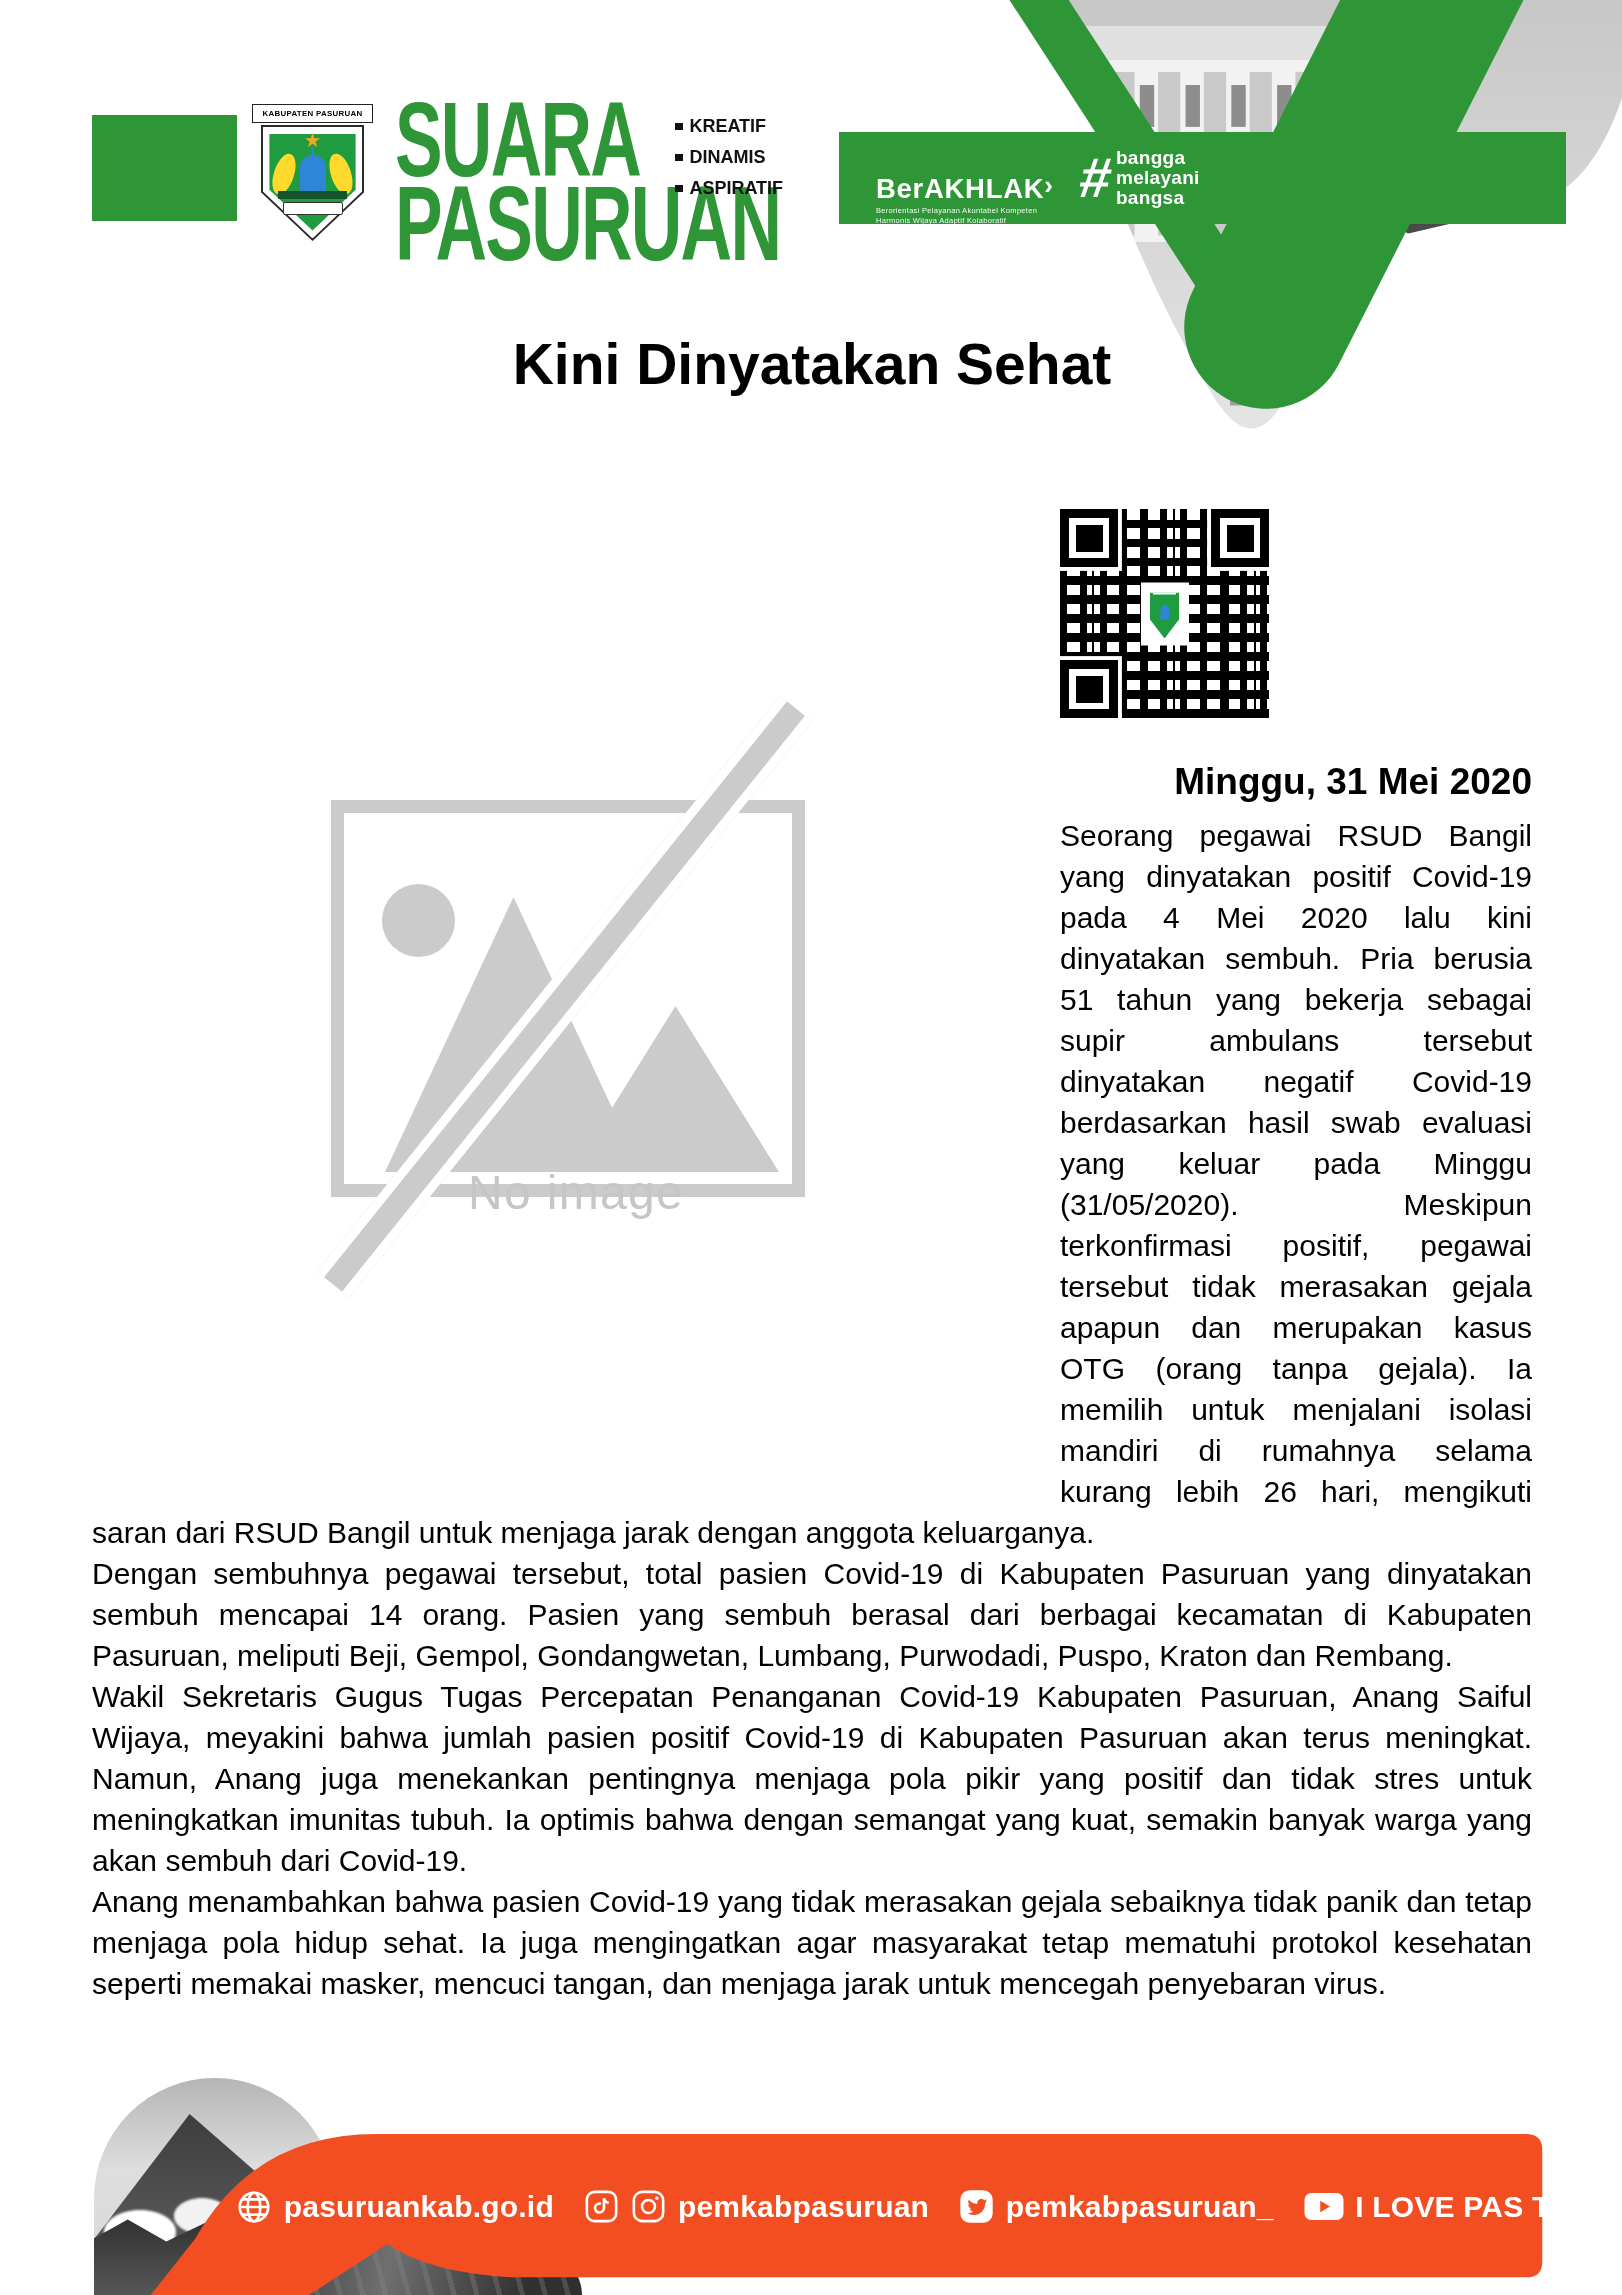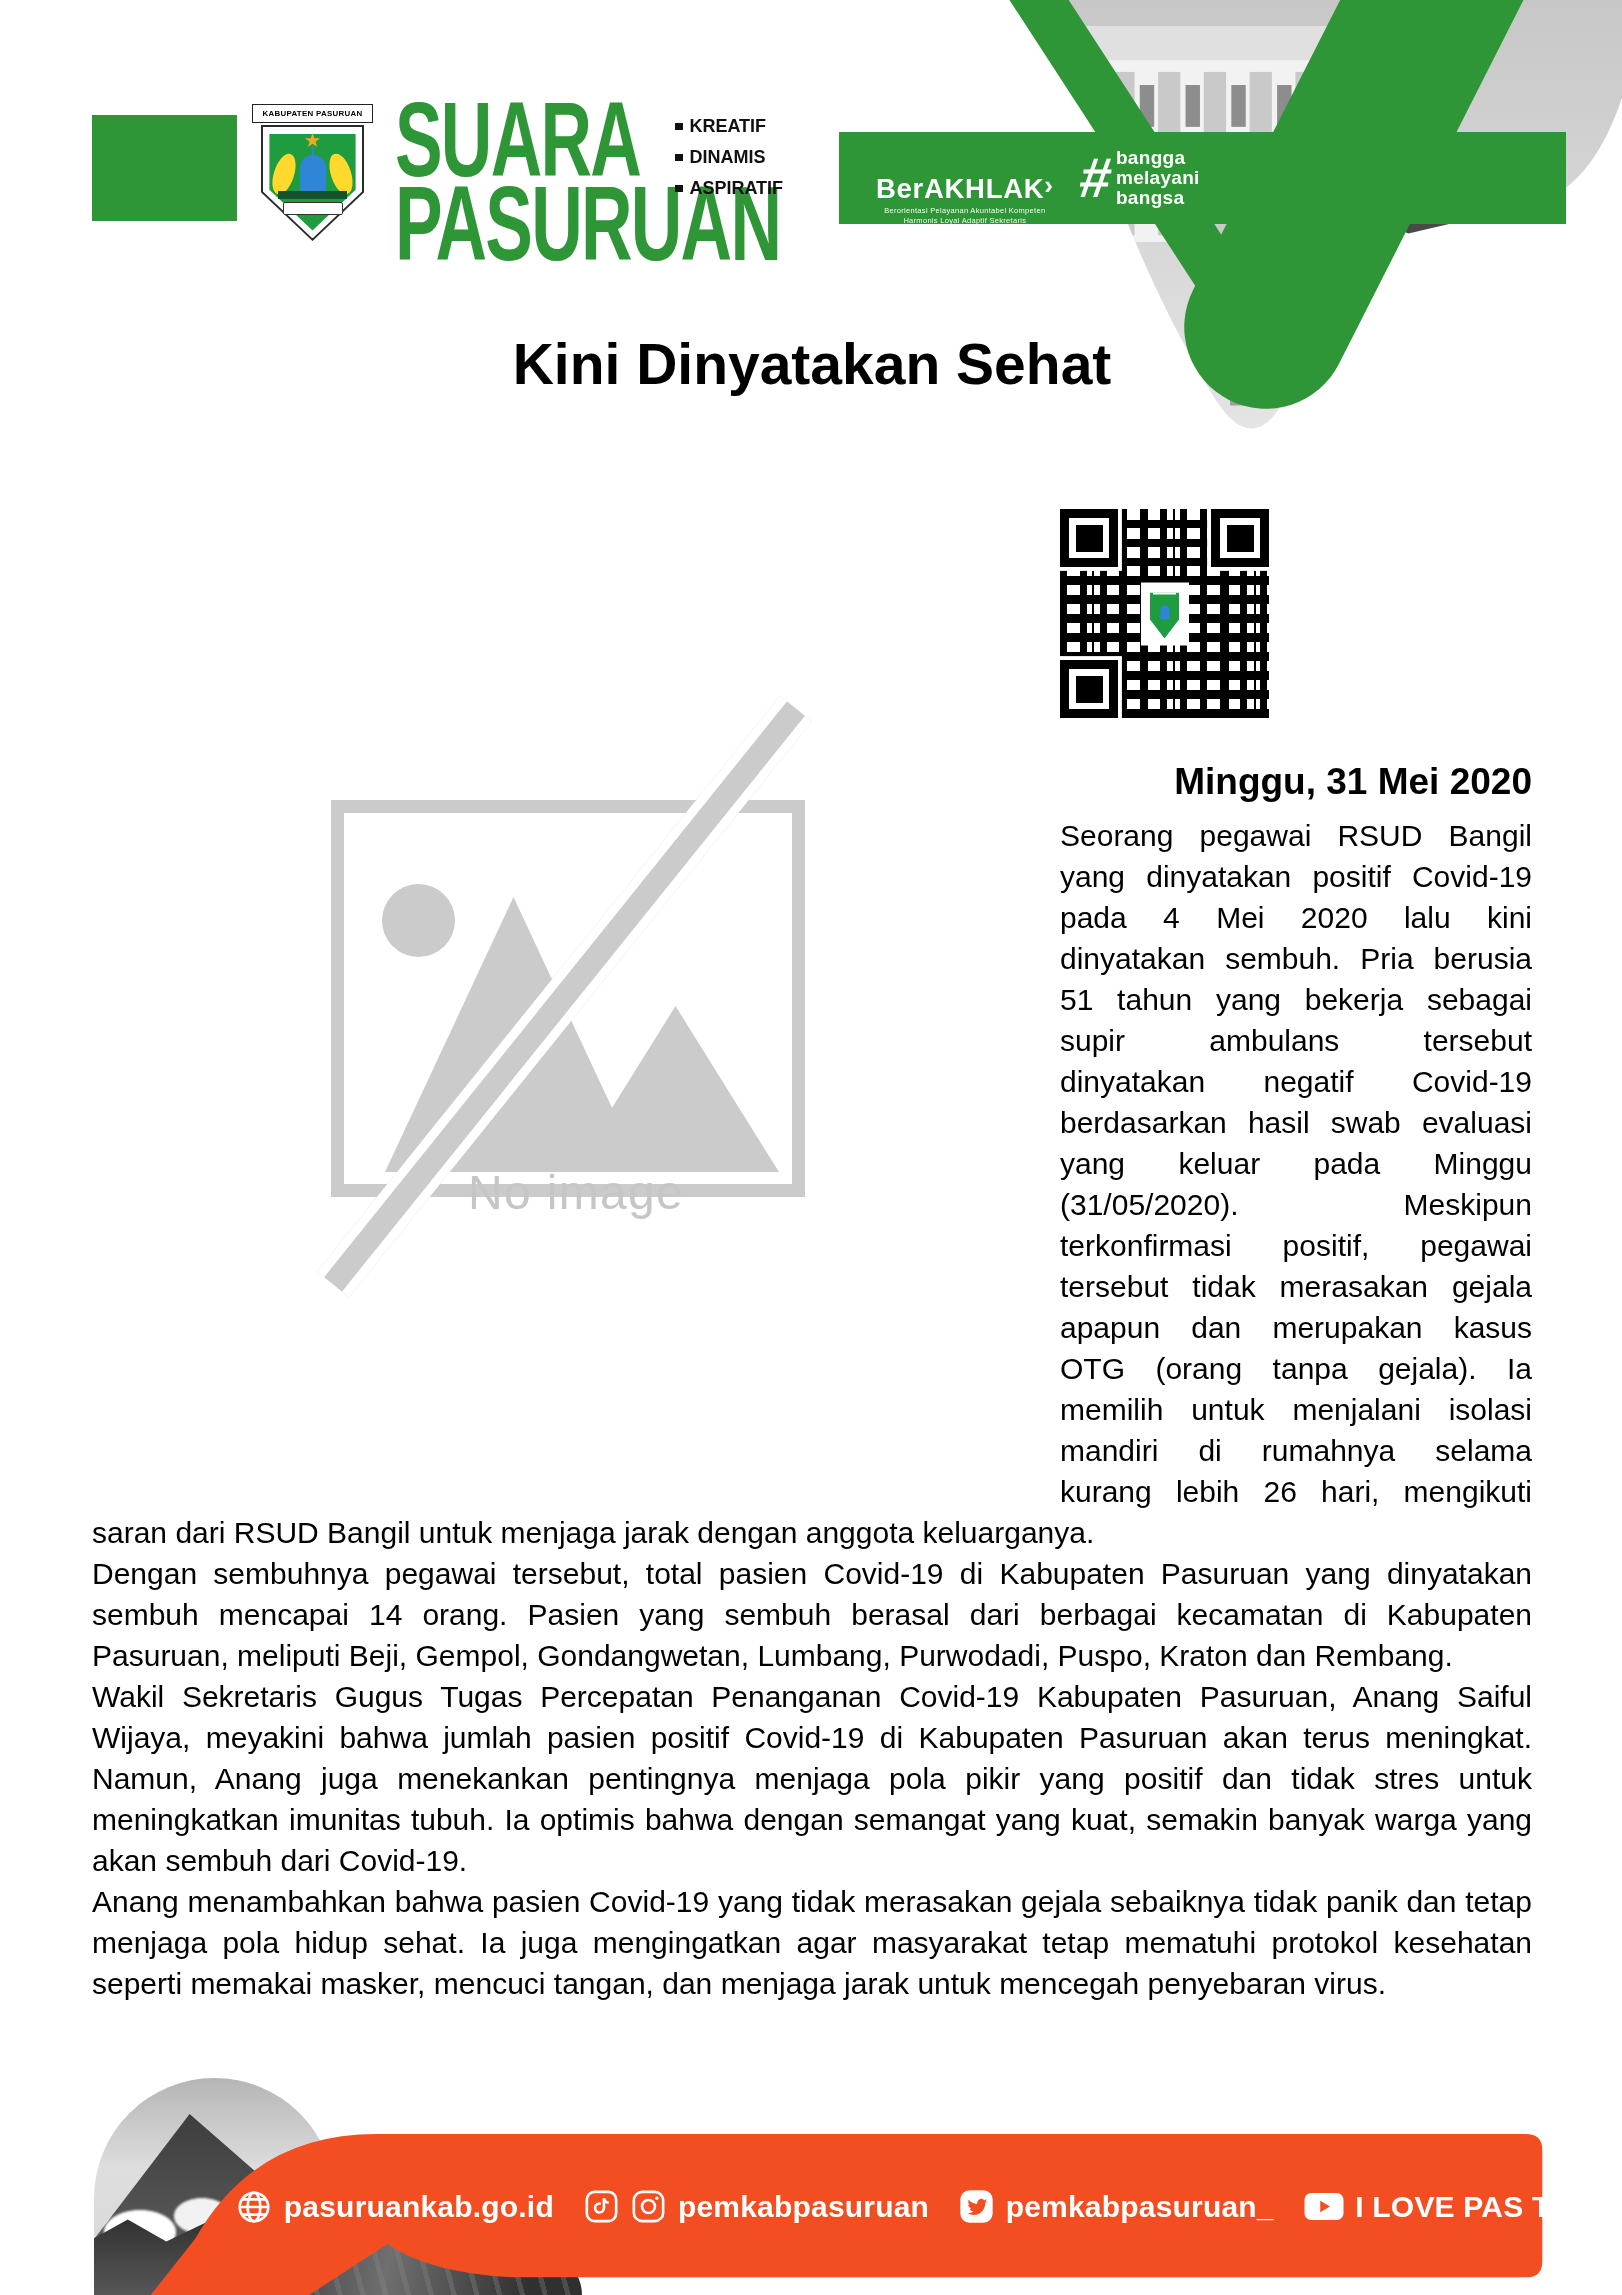--- a/index.html
+++ b/index.html
@@ -16,21 +16,21 @@
   }
   
   .hdr-photo-svg,.hdr-green-svg{position:absolute;left:0;top:0;}
   .green-band{
     position:absolute;left:839px;top:132px;width:727px;height:92px;
     background:var(--green);display:flex;align-items:center;z-index:5;
   }
   .berakhlak{margin-left:37px;color:#fff;line-height:1;margin-top:44px;}
   .berakhlak .bk-title{font-size:27.5px;font-weight:bold;letter-spacing:0.7px;white-space:nowrap;}
   .berakhlak .bk-chev{font-size:26px;font-weight:bold;display:inline-block;transform:translateY(-3.9px);}
-  .berakhlak .bk-sub{font-size:7.5px;line-height:9.8px;margin-top:3.9px;letter-spacing:0.3px;opacity:.95;text-align:center;}
+  .berakhlak .bk-sub{font-size:7.5px;line-height:9.8px;margin-top:3.9px;letter-spacing:0.3px;opacity:.95;}
   .hashtag{display:flex;align-items:center;margin-left:26px;color:#fff;}
   .hashtag .hs-sym{font-size:56px;font-weight:bold;line-height:.8;margin-right:5.2px;transform:skewX(-8deg);}
   .hashtag .hs-lines div{font-size:19px;font-weight:bold;line-height:20px;letter-spacing:0.3px;}
   .green-rect{position:absolute;left:92px;top:115px;width:145px;height:106px;background:var(--green);}
   
   .coat{position:absolute;left:257px;top:84px;width:111px;height:157px;z-index:6;}
   .coat .banner{
     position:absolute;left:-5.2px;right:-5.2px;top:19.6px;height:19.6px;background:#fff;border:1.3px solid #222;
     display:flex;align-items:center;justify-content:center;
     font-size:7.9px;font-weight:bold;letter-spacing:0.3px;white-space:nowrap;
@@ -187,21 +187,21 @@
     <path d="M1562 -40 L1952 560" stroke-width="76" stroke-linecap="round"></path>
     <path d="M2290 -200 L1935 500" stroke-width="250" stroke-linecap="round"></path>
   </g>
 </svg>
 
 <div class="green-band">
   <div class="berakhlak">
     <div class="bk-title"><span>BerAKHLAK</span><span class="bk-chev">›</span></div>
     <div class="bk-sub">
       <div>Berorientasi Pelayanan Akuntabel Kompeten</div>
-      <div>Harmonis Loyal Adaptif Sekretaris</div>
+      <div>Harmonis Wijaya Adaptif Kolaboratif</div>
     </div>
   </div>
   <div class="hashtag">
     <span class="hs-sym">#</span>
     <div class="hs-lines">
       <div>bangga</div>
       <div>melayani</div>
       <div>bangsa</div>
     </div>
   </div>

